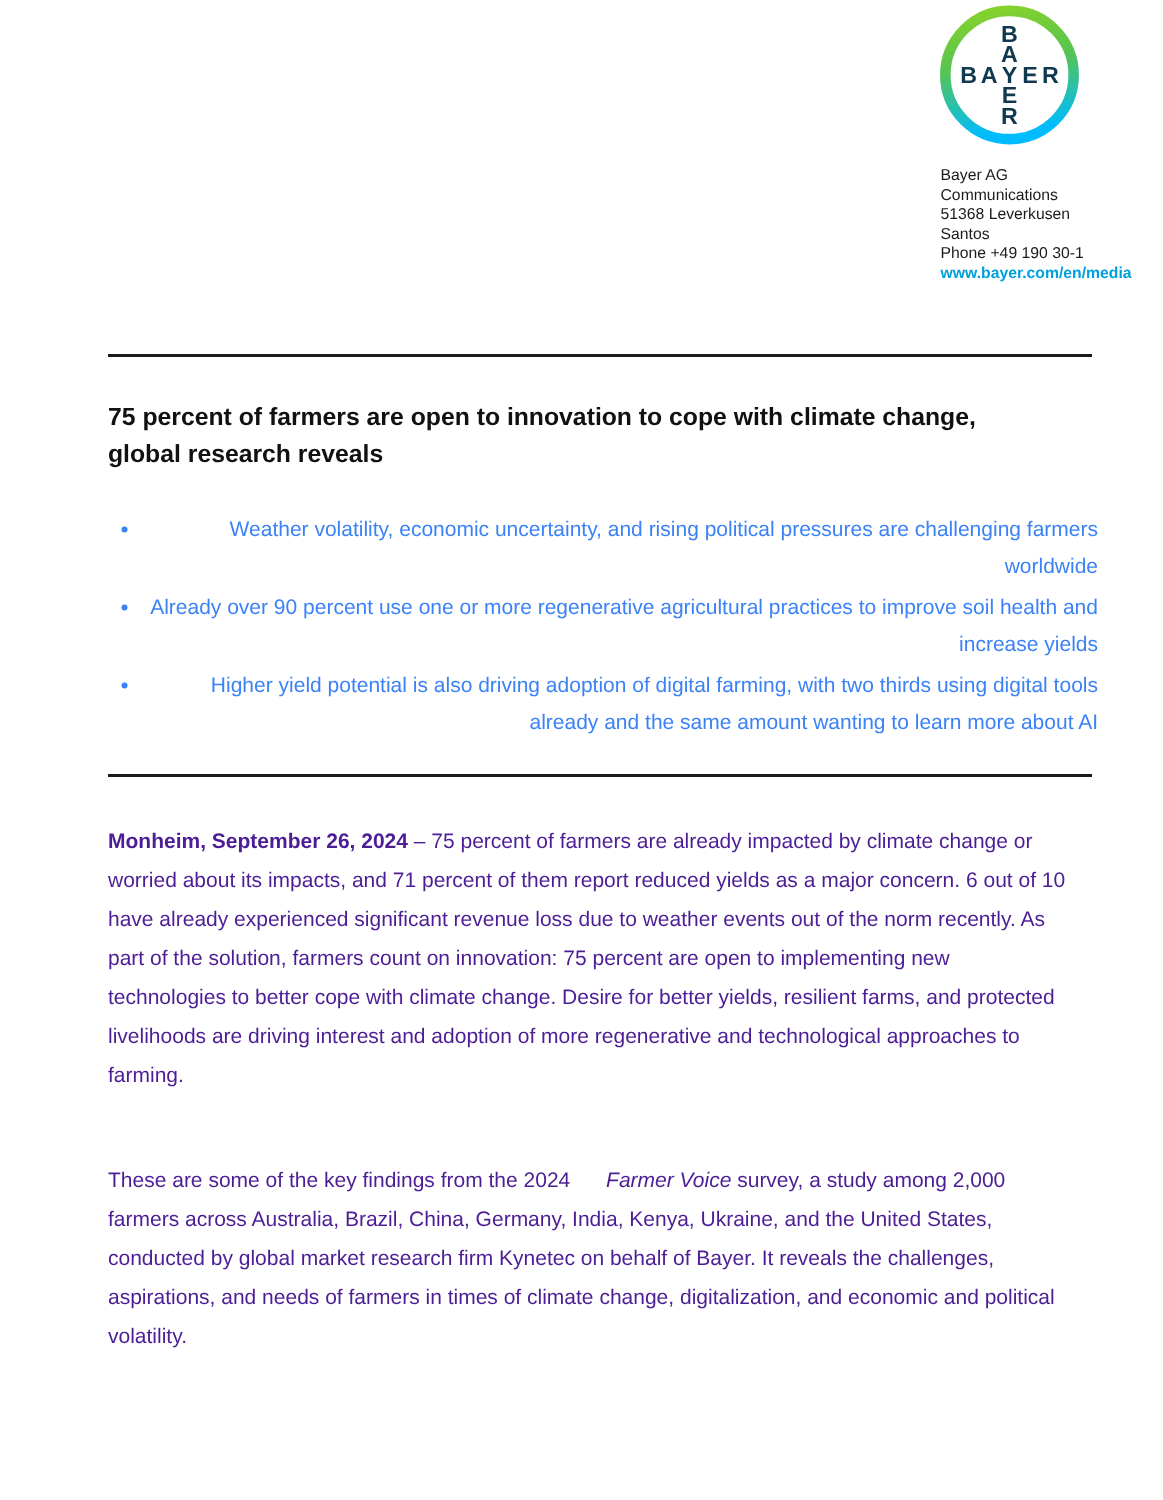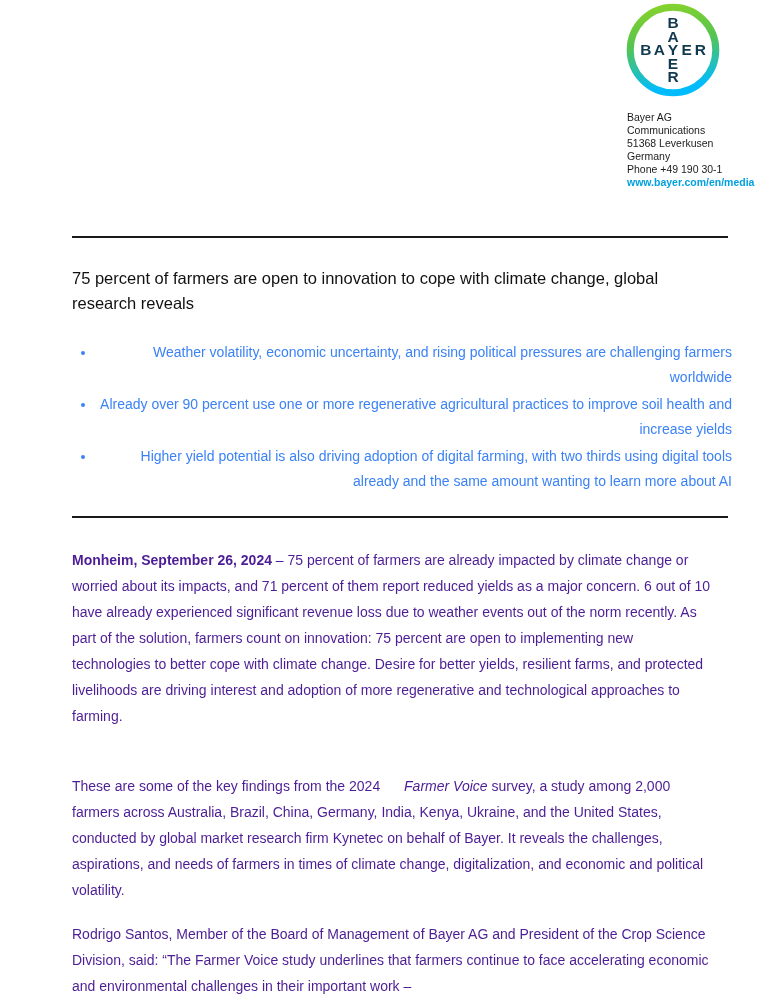--- a/index.html
+++ b/index.html
@@ -35,21 +35,21 @@
   hr.rule {
     position:absolute; left:72px; width:656px; margin:0;
     border:none; border-top:2px solid #1a1a1a;
   }
   .rule-top { top:236px; }
   .rule-bottom { top:516px; }
 
   
   .headline {
     position:absolute; top:266px; left:72px; width:625px; margin:0;
-    font-size:16.5px; font-weight:normal; line-height:25px; color:#111111;
+    font-size:16.5px; font-weight:bold; line-height:25px; color:#111111;
   }
 
   
   .bullets {
     position:absolute; top:340px; left:76px; width:636px; margin:0;
     padding-left:20px; list-style:disc outside;
     font-size:14px; line-height:25px; color:#3b82f6;text-align:right;
   }
   .bullets li { padding-left:4px; margin-bottom:2px; }
 
@@ -92,21 +92,21 @@
         <text x="50" y="70">E</text>
         <text x="50" y="84.5">R</text>
       </g>
     </svg>
   </div>
 
   <address class="contact">
     <div>Bayer AG</div>
     <div>Communications</div>
     <div>51368 Leverkusen</div>
-    <div>Germany</div>
+    <div>Santos</div>
     <div>Phone +49 190 30-1</div>
     <a href="#" class="website">www.bayer.com/en/media</a>
   </address>
 
 
   <hr class="rule rule-top">
 
   <h2 class="headline">75 percent of farmers are open to innovation to cope with climate change, global research reveals</h2>
 
   <ul class="bullets">
@@ -118,15 +118,14 @@
   <hr class="rule rule-bottom">
 
   <p class="body-text p1">
     <strong>Monheim, September 26, 2024</strong><span> – 75 percent of farmers are already impacted by climate change or worried about its impacts, and 71 percent of them report reduced yields as a major concern. 6 out of 10 have already experienced significant revenue loss due to weather events out of the norm recently. As part of the solution, farmers count on innovation: 75 percent are open to implementing new technologies to better cope with climate change. Desire for better yields, resilient farms, and protected livelihoods are driving interest and adoption of more regenerative and technological approaches to farming.</span>
   </p>
 
   <p class="body-text p2">
     <span>These are some of the key findings from the 2024 </span><em>Farmer Voice</em><span> survey, a study among 2,000 farmers across Australia, Brazil, China, Germany, India, Kenya, Ukraine, and the United States, conducted by global market research firm Kynetec on behalf of Bayer. It reveals the challenges, aspirations, and needs of farmers in times of climate change, digitalization, and economic and political volatility.</span>
   </p>
 
-  <p class="body-text p3">Rodrigo Santos, Member of the Board of Management of Bayer AG and President of the Crop Science Division, said: “The Farmer Voice study underlines that farmers continue to face accelerating economic and environmental challenges in their important work –</p>
 
 </div>
 
 </body></html>

